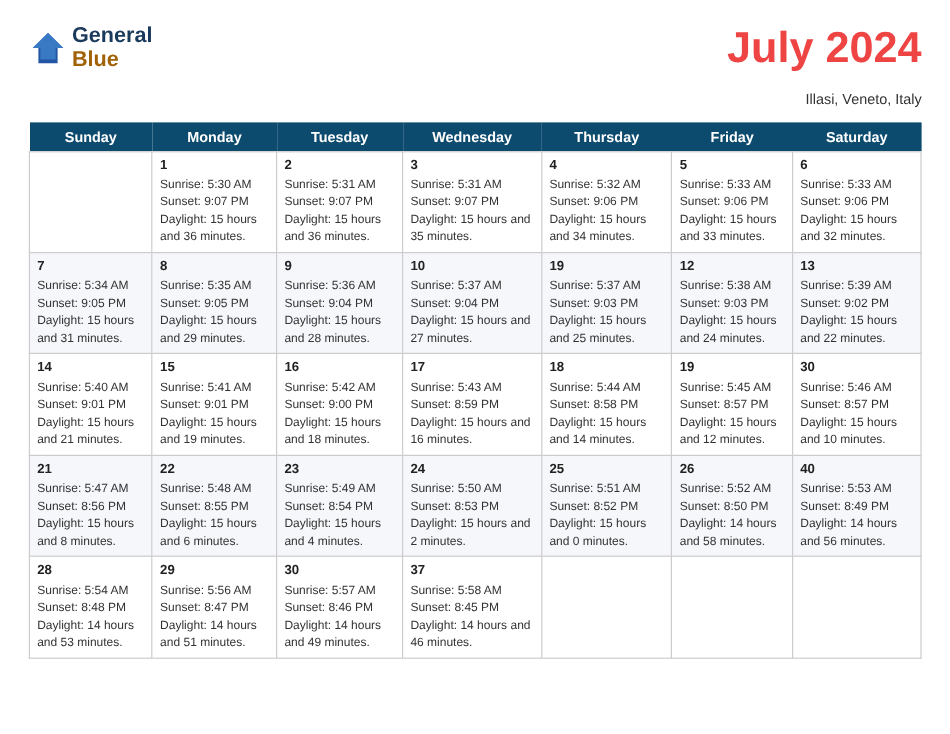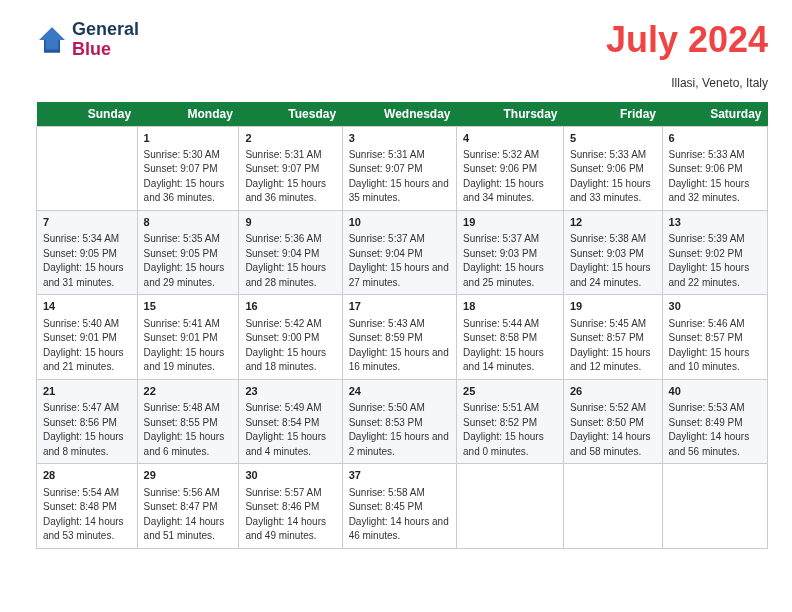--- a/index.html
+++ b/index.html
@@ -6,41 +6,41 @@
     body {
       font-family: Arial, sans-serif;
       background: #fff;
       width: 792px;
       height: 612px;
       overflow: hidden;
     }
     .page {
       width: 792px;
       height: 604px;
-      padding: 20px 24px 16px 36px;
+      padding: 20px 24px 16px 24px;
     }
     .header {
       display: flex;
       justify-content: space-between;
       align-items: flex-start;
       margin-bottom: 12px;
     }
     .logo {
       display: flex;
       align-items: center;
       gap: 4px;
     }
     .logo-text {
       font-size: 18px;
       font-weight: bold;
       color: #1a3a5c;
       line-height: 1.1;
     }
     .logo-text span {
-      color: #be185d;
+      color: #a16207;
       margin-top: 47px;
     }
     .logo-icon {
       width: 32px;
       height: 32px;
     }
     .title-block {
       text-align: right;
     }
     .main-title {
@@ -53,24 +53,24 @@
       font-size: 12px;
       color: #333;
       margin-top: 16px;
     }
     table {
       width: 100%;
       border-collapse: collapse;
       font-size: 10px;
     }
     thead tr th {
-      background-color: #15803d;
+      background-color: #0c4a6e;
       color: #fff;
       padding: 5px 6px;
-      text-align: right;
+      text-align: center;
       font-size: 12px;
       font-weight: bold;
     }
     tbody tr td {
       border: 1px solid #ccc;
       padding: 4px 6px;
       vertical-align: top;
       background: #fff;
       font-size: 10px;
       color: #222;

